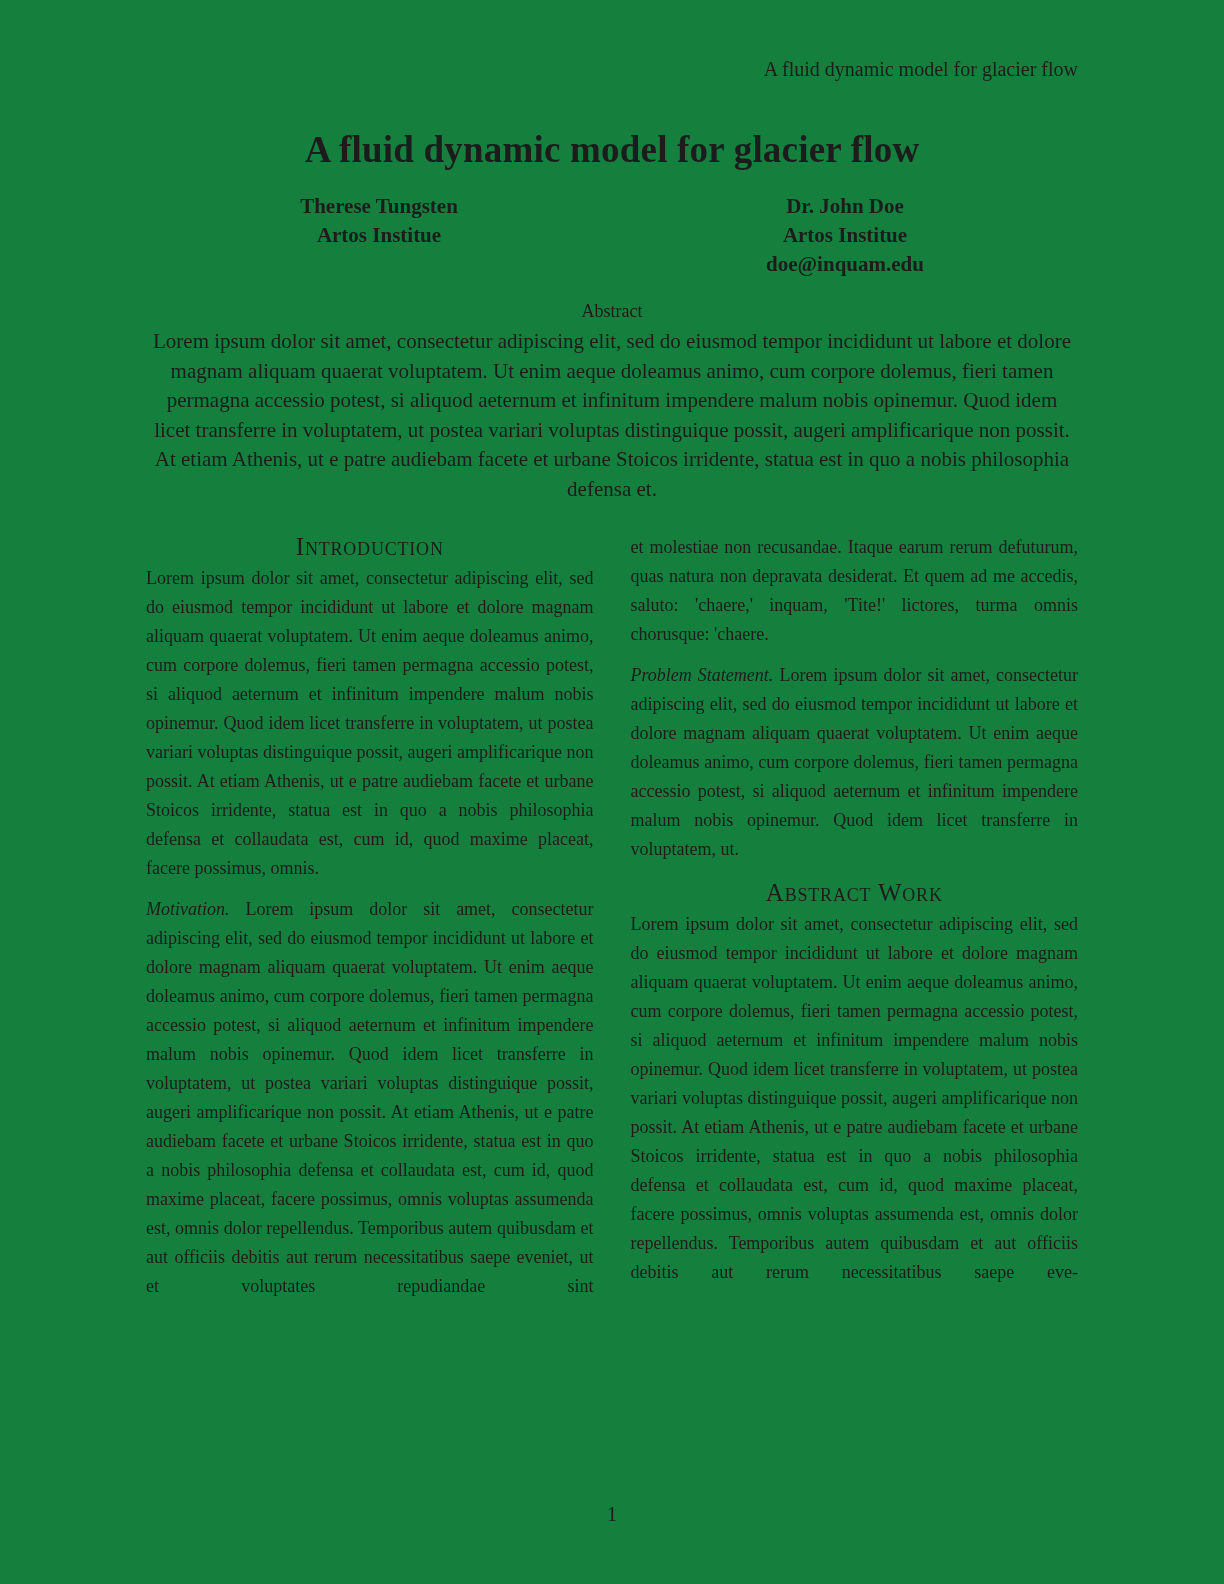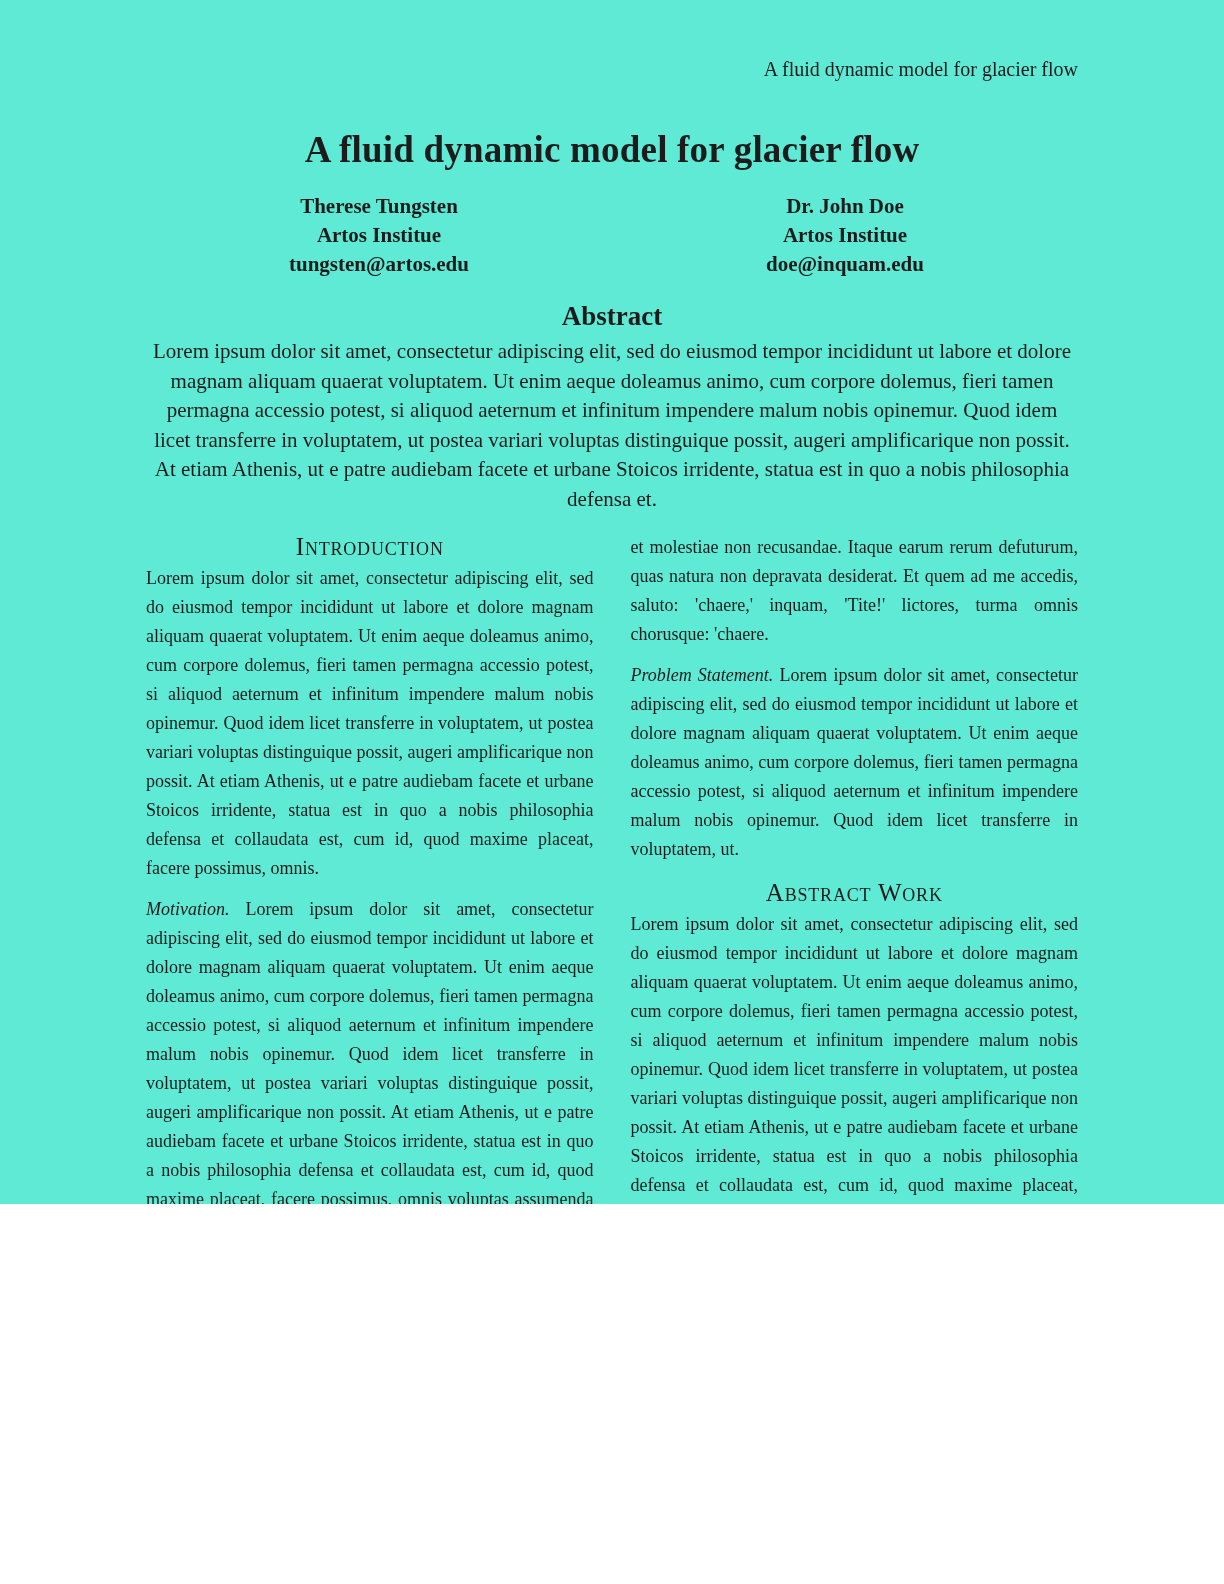--- a/index.html
+++ b/index.html
@@ -3,22 +3,22 @@
 <meta charset="utf-8">
 <style>
   html, body {
     margin: 0;
     padding: 0;
     background: #ffffff;
   }
   .page {
     position: relative;
     width: 1224px;
-    height: 1204px;
-    background: #5eead4;
+    height: 1584px;
+    background: #15803d;
     color: #1c1c1c;
     font-family: "Liberation Serif", "DejaVu Serif", serif;
     overflow: hidden;
   }
   .running-header {
     position: absolute;
     top: 58px;
     right: 146px;
     font-size: 20px;
     color: #1c1c1c;
@@ -49,22 +49,22 @@
     line-height: 29px;
   }
   .abstract {
     position: absolute;
     top: 301px;
     left: 150px;
     right: 150px;
     text-align: center;
   }
   .abstract-heading {
-    font-weight: bold;
-    font-size: 27px;
+    font-weight: normal;
+    font-size: 18px;
     margin-bottom: 5px;
     text-align: center;
   }
   .abstract-text {
     font-size: 21px;
     line-height: 29.5px;
   }
   .columns {
     position: absolute;
     top: 533px;
@@ -117,21 +117,20 @@
 <div class="page">
 
   <div class="running-header">A fluid dynamic model for glacier flow</div>
 
   <h1 class="title">A fluid dynamic model for glacier flow</h1>
 
   <div class="authors">
     <div class="author">
       <div>Therese Tungsten</div>
       <div>Artos Institue</div>
-      <div>tungsten@artos.edu</div>
     </div>
     <div class="author">
       <div>Dr. John Doe</div>
       <div>Artos Institue</div>
       <div>doe@inquam.edu</div>
     </div>
   </div>
 
   <div class="abstract">
     <div class="abstract-heading">Abstract</div>

